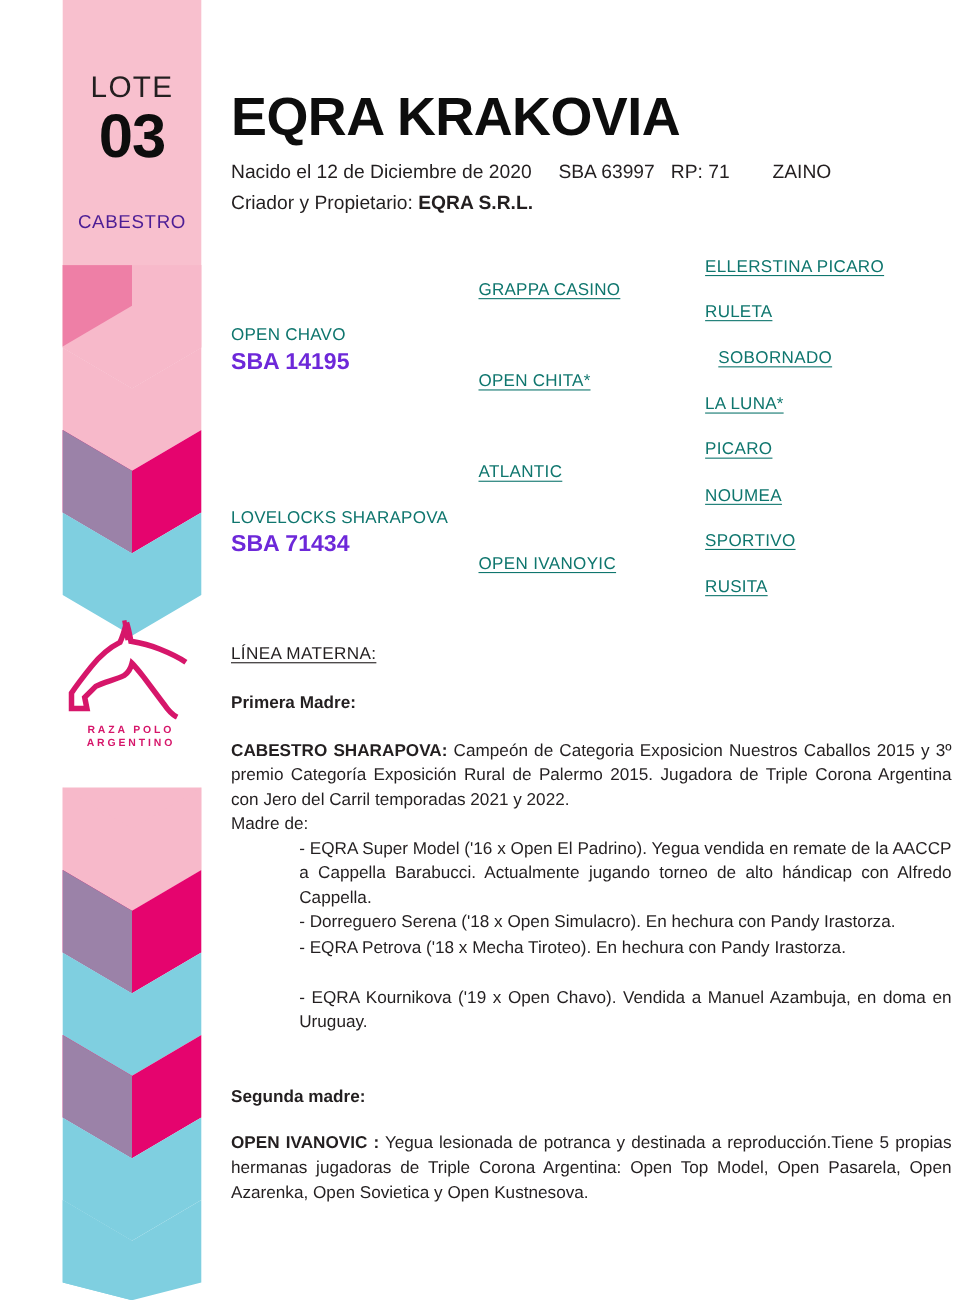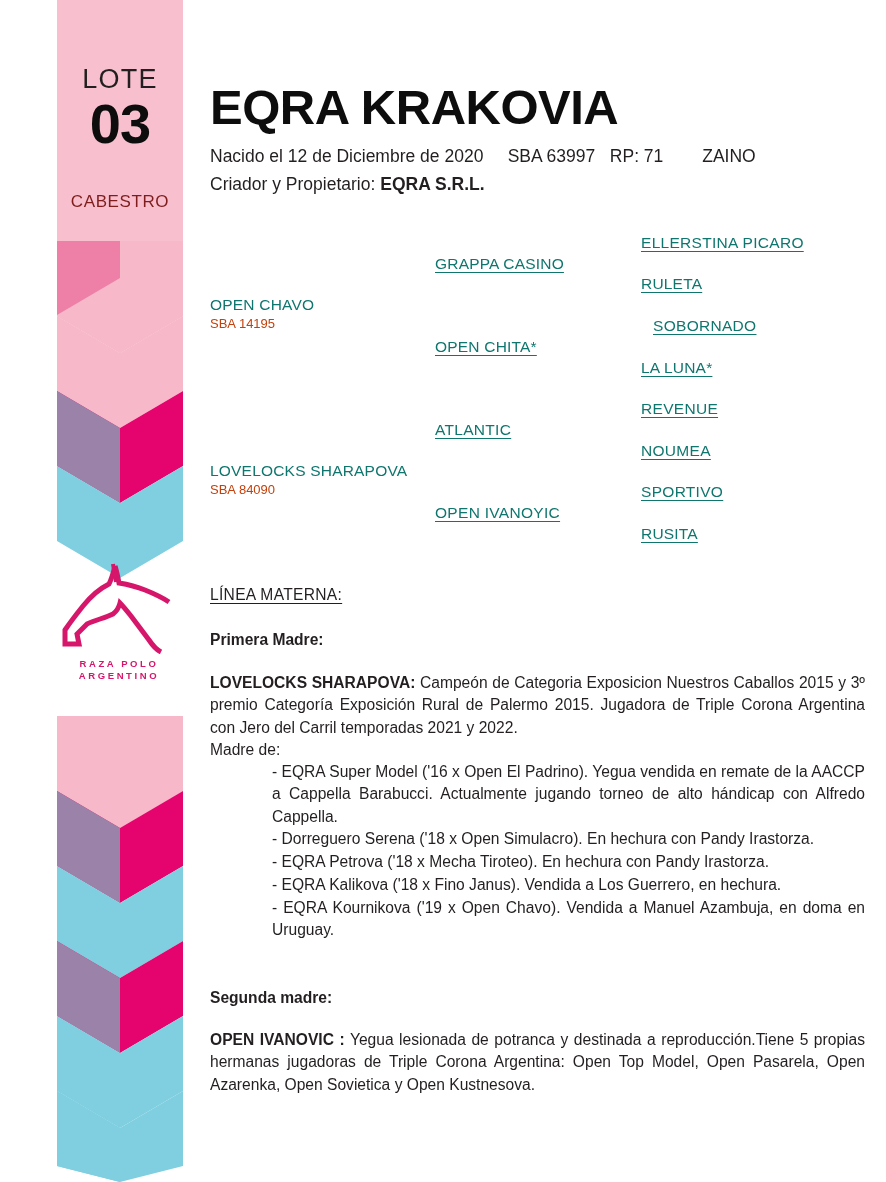--- a/index.html
+++ b/index.html
@@ -51,21 +51,21 @@
     letter-spacing: -1px;
     color: #0d0d0d;
     line-height: 1;
   }
   #lote-type {
     position: absolute;
     left: 0; right: 0; top: 193px;
     font-size: 17px;
     letter-spacing: 0.6px;
     font-weight: 300;
-    color: #7f1d1d;
+    color: #4c1d95;
     line-height: 1;
   }
 
   
   #logo {
     position: absolute;
     left: 24px; top: 562px;
     width: 132px; height: 128px;
   }
   #logo-text {
@@ -124,23 +124,23 @@
     font-weight: 300;
     letter-spacing: 0.3px;
   }
   .ped-name.underlined {
     text-decoration: underline;
     text-underline-offset: 3px;
     text-decoration-thickness: 1.3px;
   }
   .ped-sba {
     position: absolute;
-    font-size: 13px;
-    font-weight: 400;
-    color: #c2410c;
+    font-size: 21px;
+    font-weight: 700;
+    color: #6d28d9;
     line-height: 1.1;
     white-space: nowrap;
   }
 
   
   .btxt {
     position: absolute;
     font-size: 15.6px;
     font-weight: 300;
     color: #231f20;
@@ -222,51 +222,50 @@
   <div id="owner-line">
     <span>Criador y Propietario: </span><b>EQRA S.R.L.</b>
   </div>
 
   <div>
 
     <div class="ped-name bold" style="left:181px; top:296px;">OPEN CHAVO</div>
     <div class="ped-sba" style="left:181px; top:317px;">SBA 14195</div>
 
     <div class="ped-name bold" style="left:181px; top:462px;">LOVELOCKS SHARAPOVA</div>
-    <div class="ped-sba" style="left:181px; top:483px;">SBA 84090</div>
+    <div class="ped-sba" style="left:181px; top:483px;">SBA 71434</div>
 
     <div class="ped-name bold underlined" style="left:406px; top:255px;">GRAPPA CASINO</div>
     <div class="ped-name bold underlined" style="left:406px; top:338px;">OPEN CHITA*</div>
     <div class="ped-name light underlined" style="left:406px; top:421px;">ATLANTIC</div>
     <div class="ped-name light underlined" style="left:406px; top:504px;">OPEN IVANOYIC</div>
 
     <div class="ped-name light underlined" style="left:612px; top:234px;">ELLERSTINA PICARO</div>
     <div class="ped-name bold underlined" style="left:612px; top:275px;">RULETA</div>
     <div class="ped-name light underlined" style="left:624px; top:317px;">SOBORNADO</div>
     <div class="ped-name bold underlined" style="left:612px; top:359px;">LA LUNA*</div>
-    <div class="ped-name light underlined" style="left:612px; top:400px;">REVENUE</div>
+    <div class="ped-name light underlined" style="left:612px; top:400px;">PICARO</div>
     <div class="ped-name light underlined" style="left:612px; top:442px;">NOUMEA</div>
     <div class="ped-name light underlined" style="left:612px; top:483px;">SPORTIVO</div>
     <div class="ped-name bold underlined" style="left:612px; top:525px;">RUSITA</div>
   </div>
 
   <div class="btxt w-main" style="top:629px; font-weight:700;">Primera Madre:</div>
 
   <div class="btxt w-main" id="linea-materna" style="top:584px;">LÍNEA MATERNA:</div>
 
   <div class="btxt w-main just" style="top:672px;">
-    <b>LOVELOCKS SHARAPOVA:</b><span> Campeón de Categoria Exposicion Nuestros Caballos 2015 y 3º premio Categoría Exposición Rural de Palermo 2015. Jugadora de Triple Corona Argentina con Jero del Carril temporadas 2021 y 2022.</span>
+    <b>CABESTRO SHARAPOVA:</b><span> Campeón de Categoria Exposicion Nuestros Caballos 2015 y 3º premio Categoría Exposición Rural de Palermo 2015. Jugadora de Triple Corona Argentina con Jero del Carril temporadas 2021 y 2022.</span>
   </div>
 
   <div class="btxt w-main" style="top:739px;">Madre de:</div>
 
   <div class="btxt indent just" style="top:761px;">- EQRA Super Model ('16 x Open El Padrino). Yegua vendida en remate de la AACCP a Cappella Barabucci. Actualmente jugando torneo de alto hándicap con Alfredo Cappella.</div>
   <div class="btxt indent" style="top:828px;">- Dorreguero Serena ('18 x Open Simulacro). En hechura con Pandy Irastorza.</div>
   <div class="btxt indent" style="top:851px;">- EQRA Petrova ('18 x Mecha Tiroteo). En hechura con Pandy Irastorza.</div>
-  <div class="btxt indent" style="top:874px;">- EQRA Kalikova ('18 x Fino Janus). Vendida a Los Guerrero, en hechura.</div>
   <div class="btxt indent just" style="top:897px;">- EQRA Kournikova ('19 x Open Chavo). Vendida a Manuel Azambuja, en doma en Uruguay.</div>
 
   <div class="btxt w-main" style="top:987px; font-weight:700;">Segunda madre:</div>
 
   <div class="btxt w-main just" style="top:1029px;">
     <b>OPEN IVANOVIC :</b><span> Yegua lesionada de potranca y destinada a reproducción.Tiene 5 propias hermanas jugadoras de Triple Corona Argentina: Open Top Model, Open Pasarela, Open Azarenka, Open Sovietica y Open Kustnesova.</span>
   </div>
 
 </div>
 

